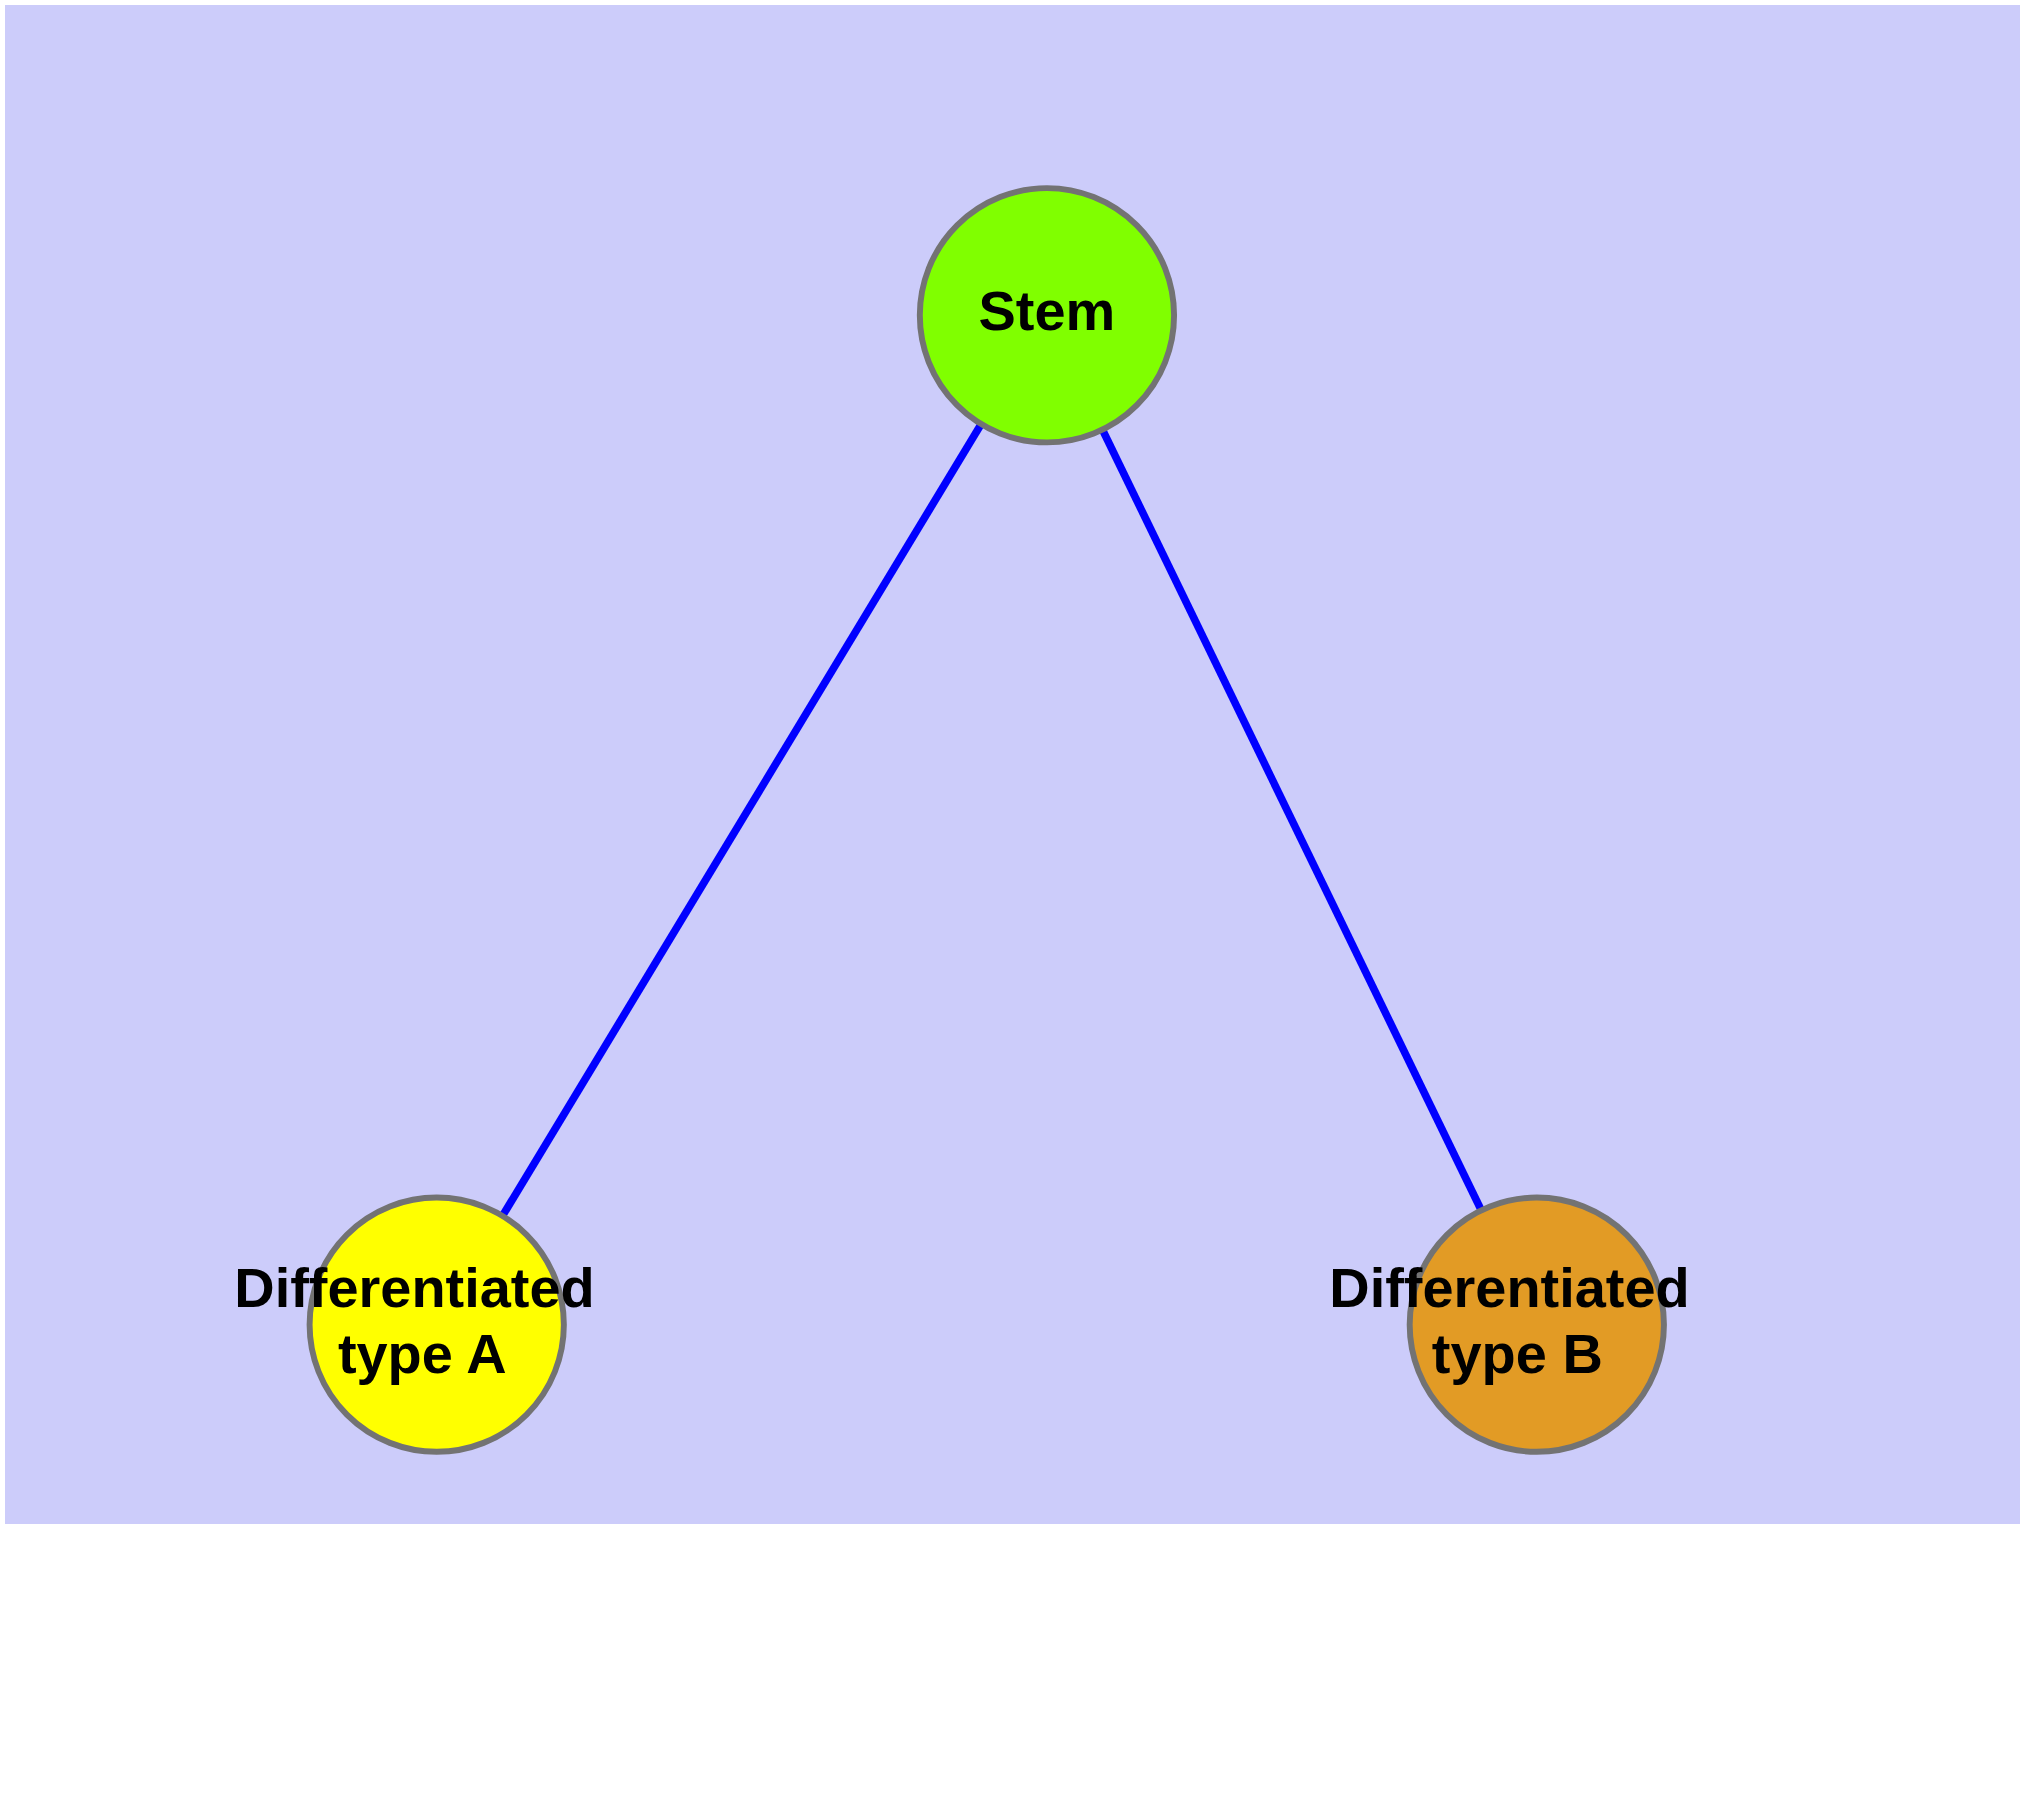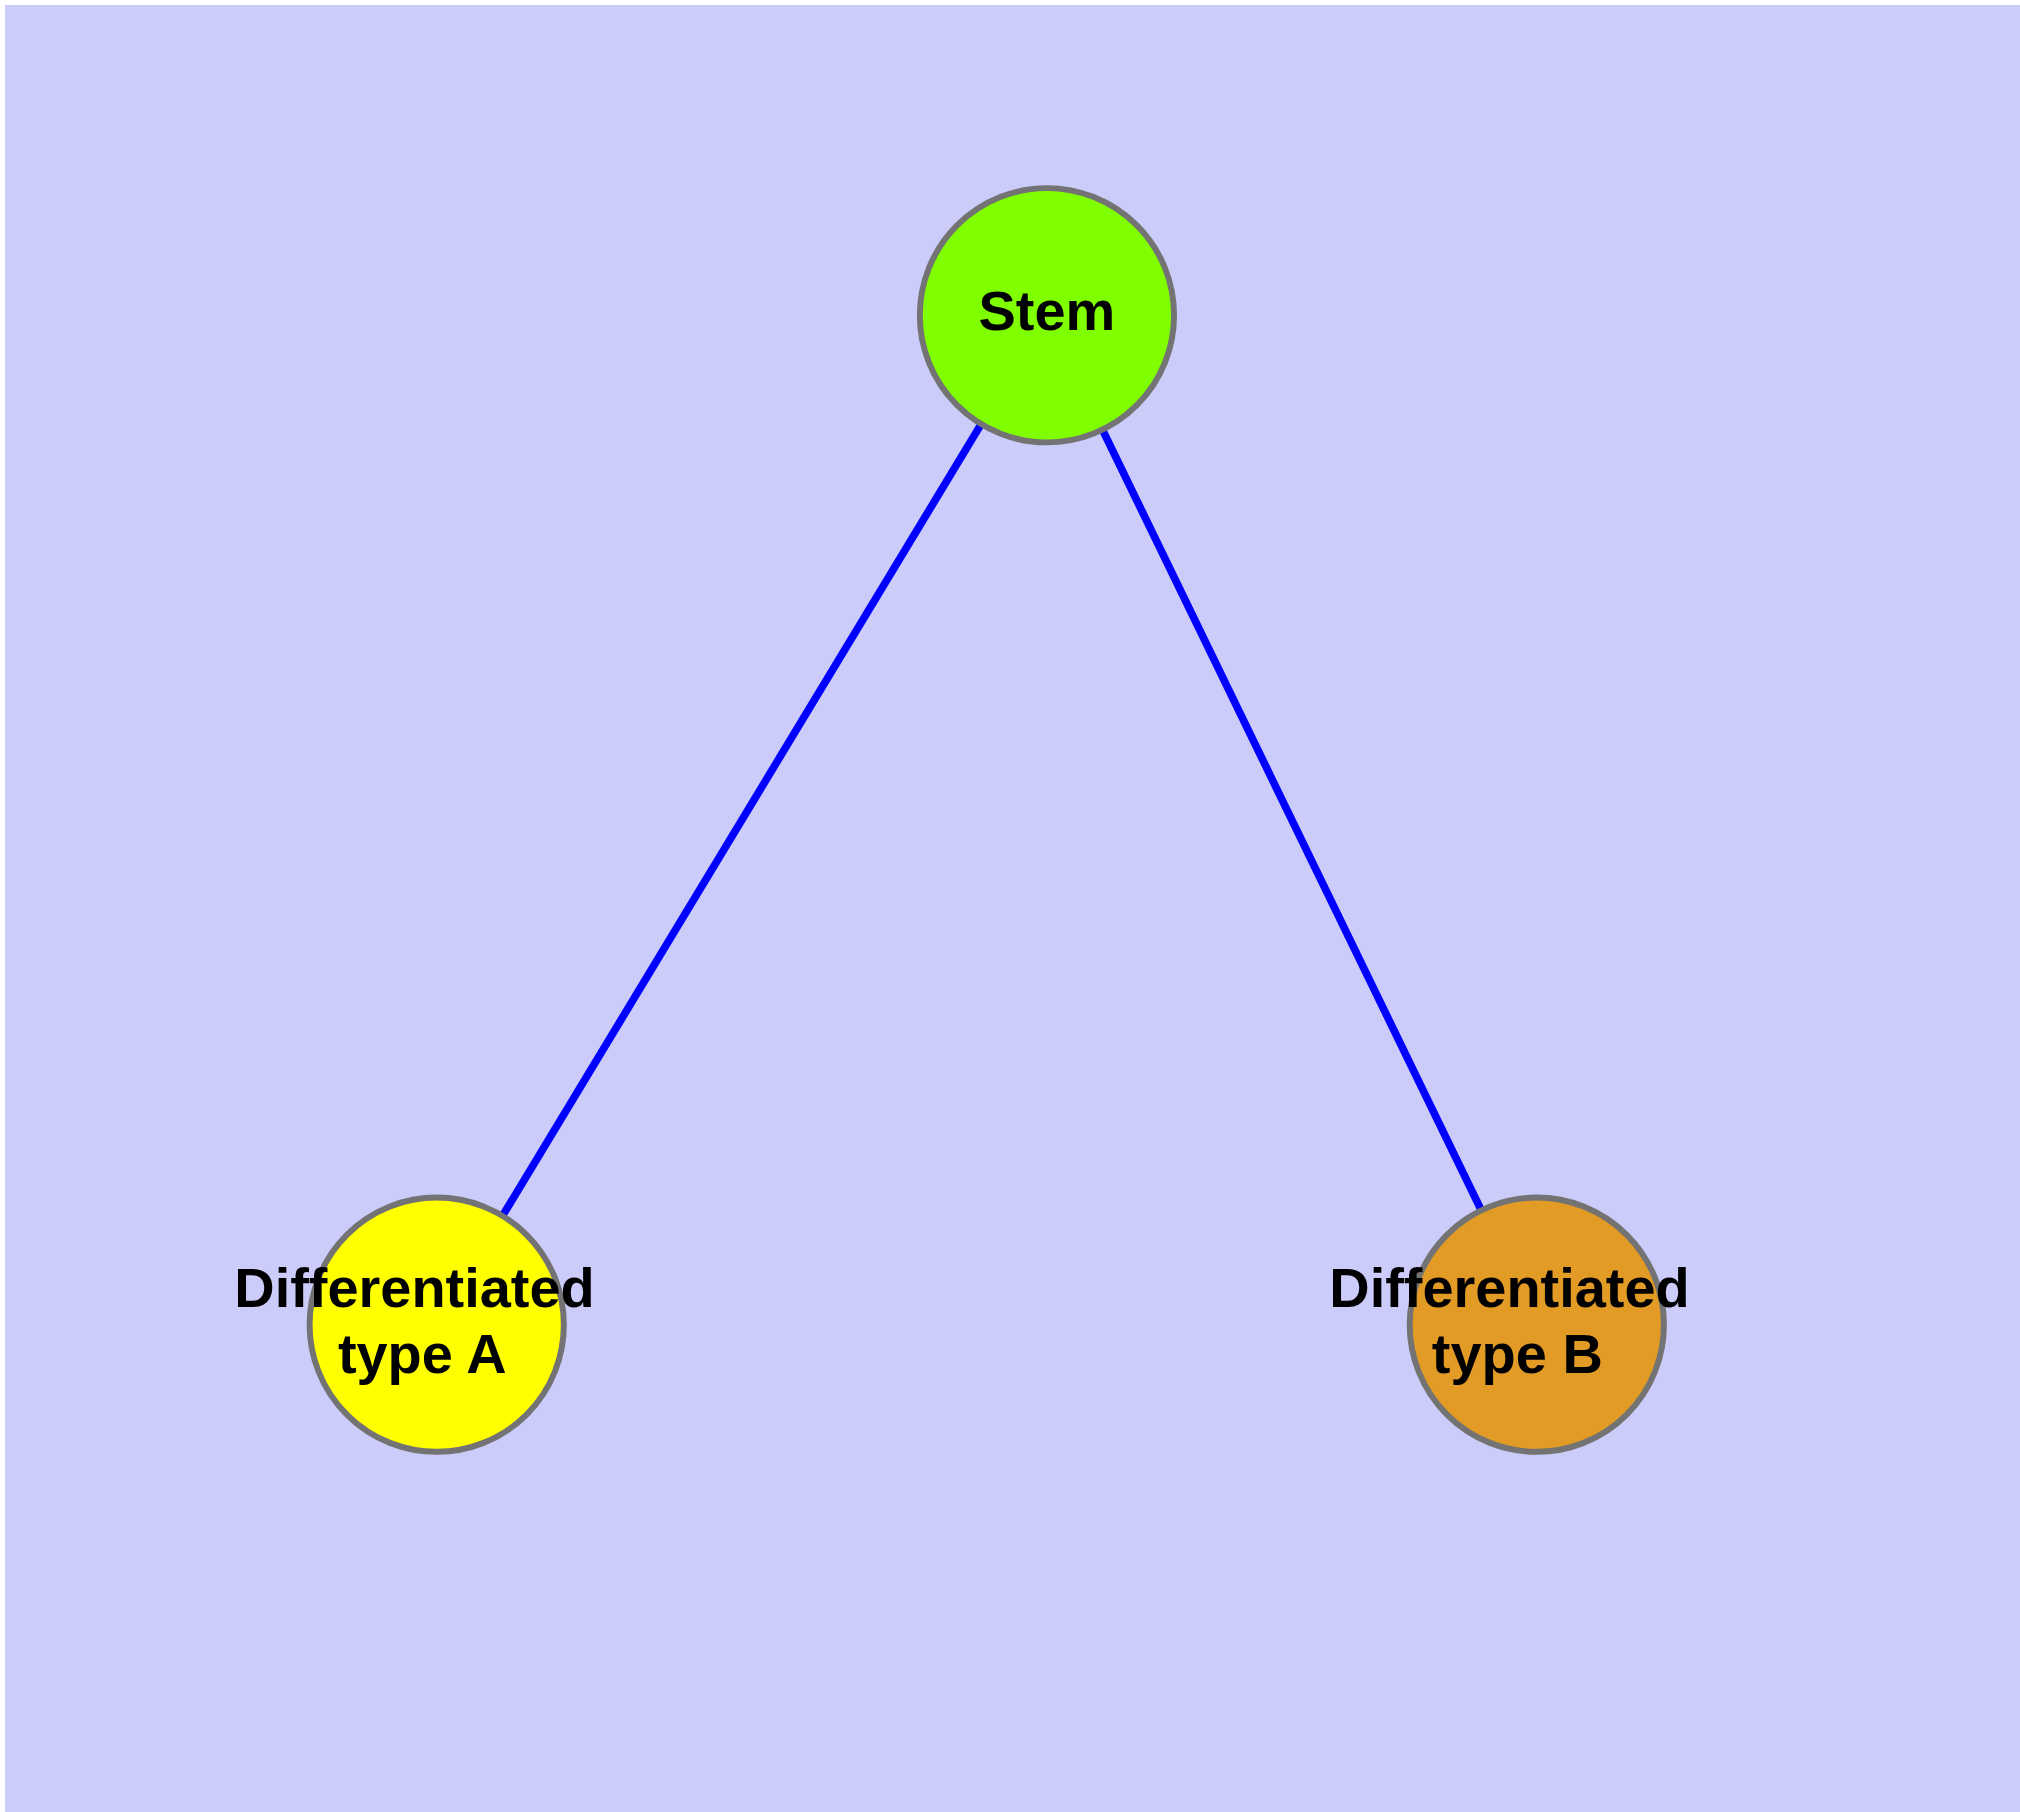--- a/index.html
+++ b/index.html
@@ -4,21 +4,21 @@
 <title>Cell Differentiation Graph</title>
 <style>
   html, body {
     margin: 0;
     padding: 0;
     background: #ffffff;
   }
   #canvas {
     position: relative;
     width: 2021px;
-    height: 1812px;
+    height: 1524px;
     overflow: hidden;
     background: #ffffff;
     font-family: "Liberation Sans", "DejaVu Sans", sans-serif;
   }
   #plot-bg {
     position: absolute;
     left: 5.1px;
     top: 5.1px;
     width: 2015px;
     height: 1807px;

